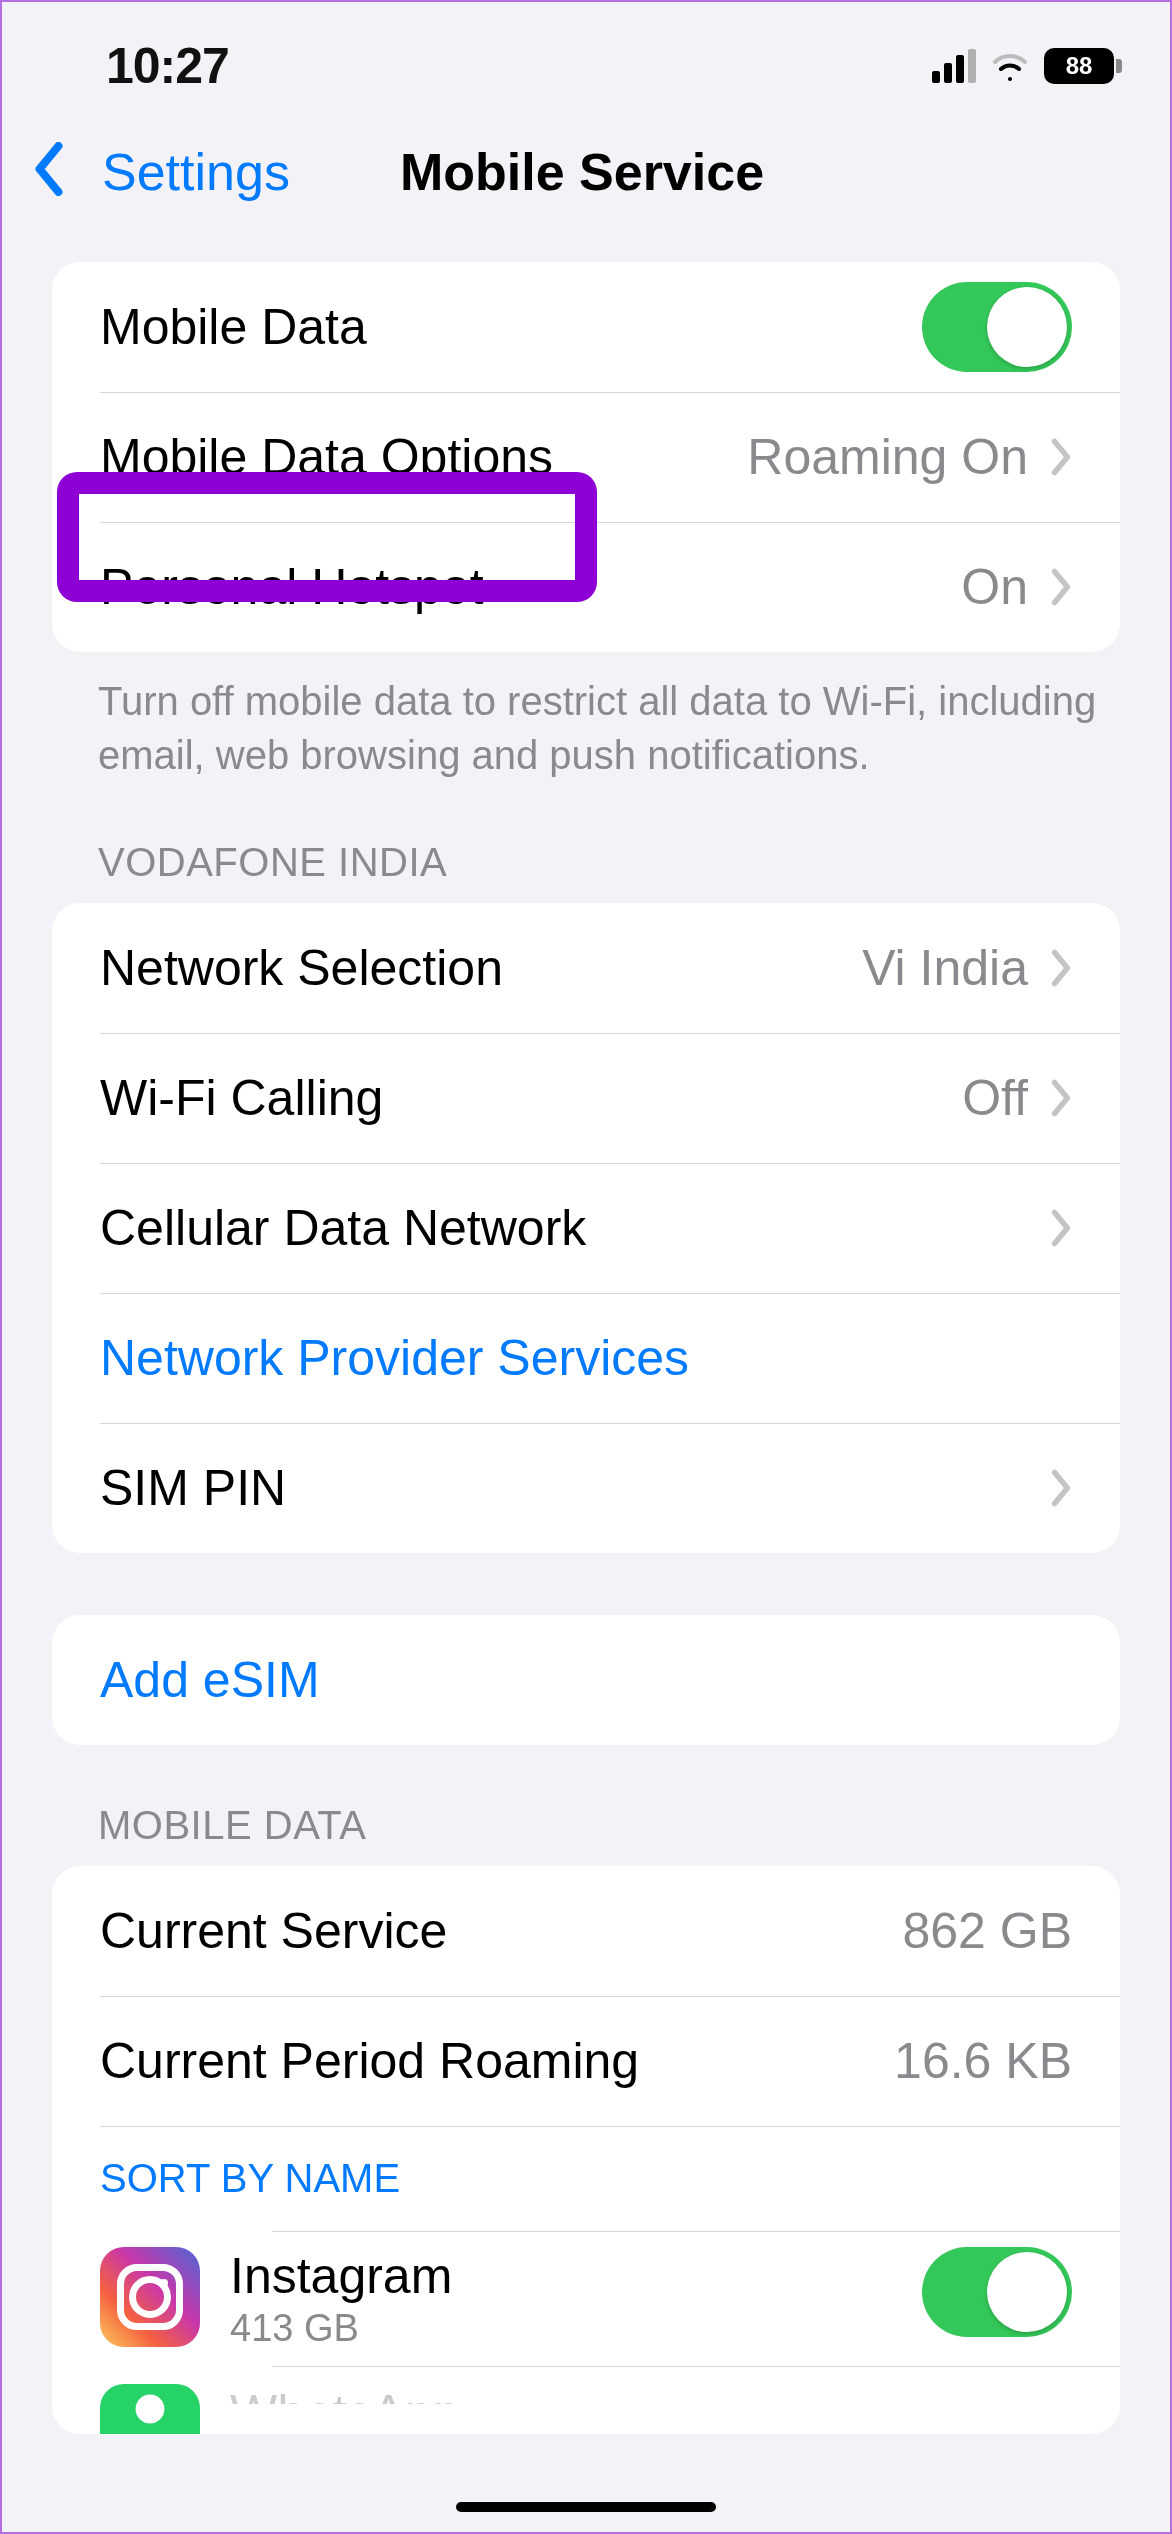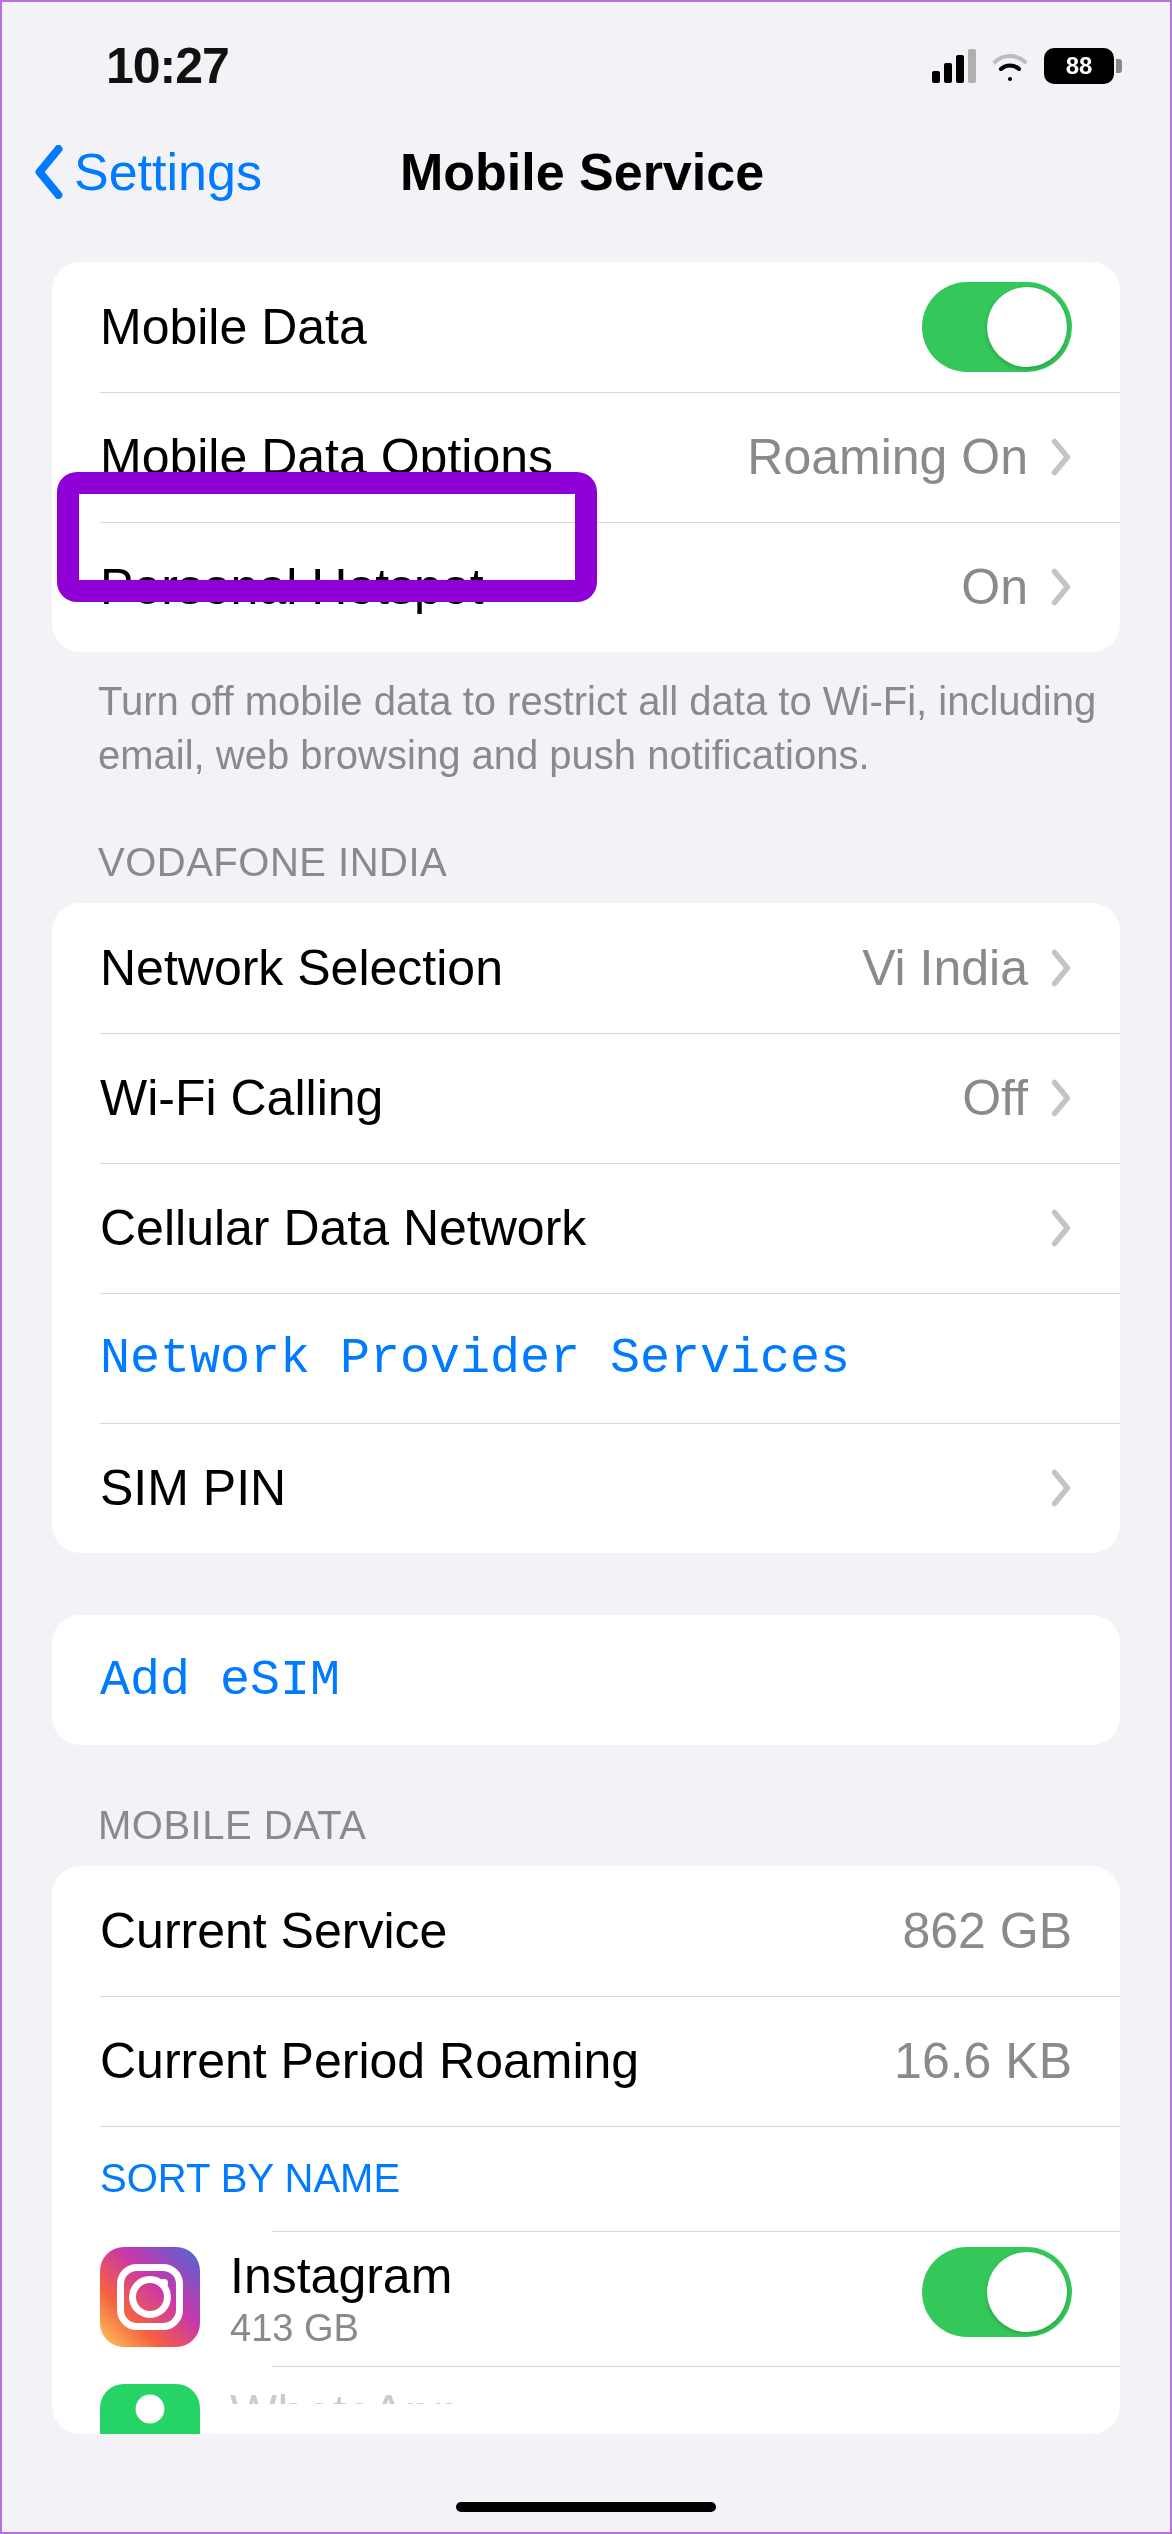--- a/index.html
+++ b/index.html
@@ -70,23 +70,24 @@
   .battery .cap { width:6px;height:14px;background:#888;border-radius:0 3px 3px 0;margin-left:2px;}
   
   .nav {
     display:flex;
     align-items:center;
     padding: 30px 30px 40px 30px;
     position:relative;
   }
   .back {
     display:flex;
-    align-items:center;
+    align-items:flex-start;
     color:#007aff;
     font-size:52px;
+    gap:28px;
   }
   .back svg { width:34px; height:54px; margin-right:8px; }
   .title {
     position:absolute;
     left:0; right:8px;
     text-align:center;
     font-size:52px;
     font-weight:600;
     pointer-events:none;
   }
@@ -136,21 +137,21 @@
     line-height:1.35;
     padding: 22px 50px 0 96px;
   }
   .section-header {
     color:#8a8a8e;
     font-size:40px;
     padding: 58px 78px 18px 96px;
     text-transform:uppercase;
     letter-spacing:0.5px;
   }
-  .link-row .label { color:#007aff;font-family:Liberation Mono, monospace; }
+  .link-row .label { color:#007aff; }
   .highlight-box {
     position:absolute;
     border: 22px solid #8f00d6;
     border-radius: 20px;
     pointer-events:none;
   }
   
   .sub-header {
     display:flex;
     align-items:center;

